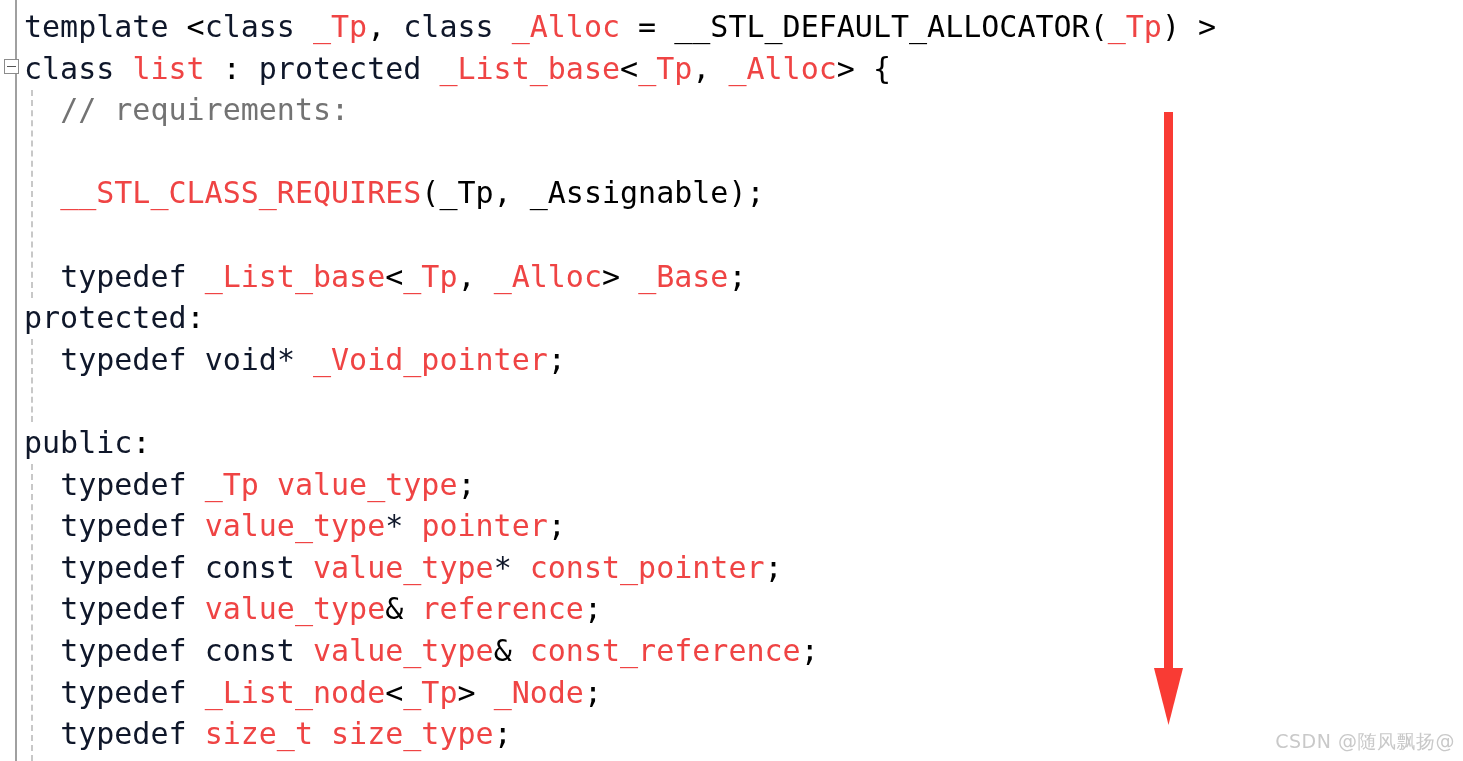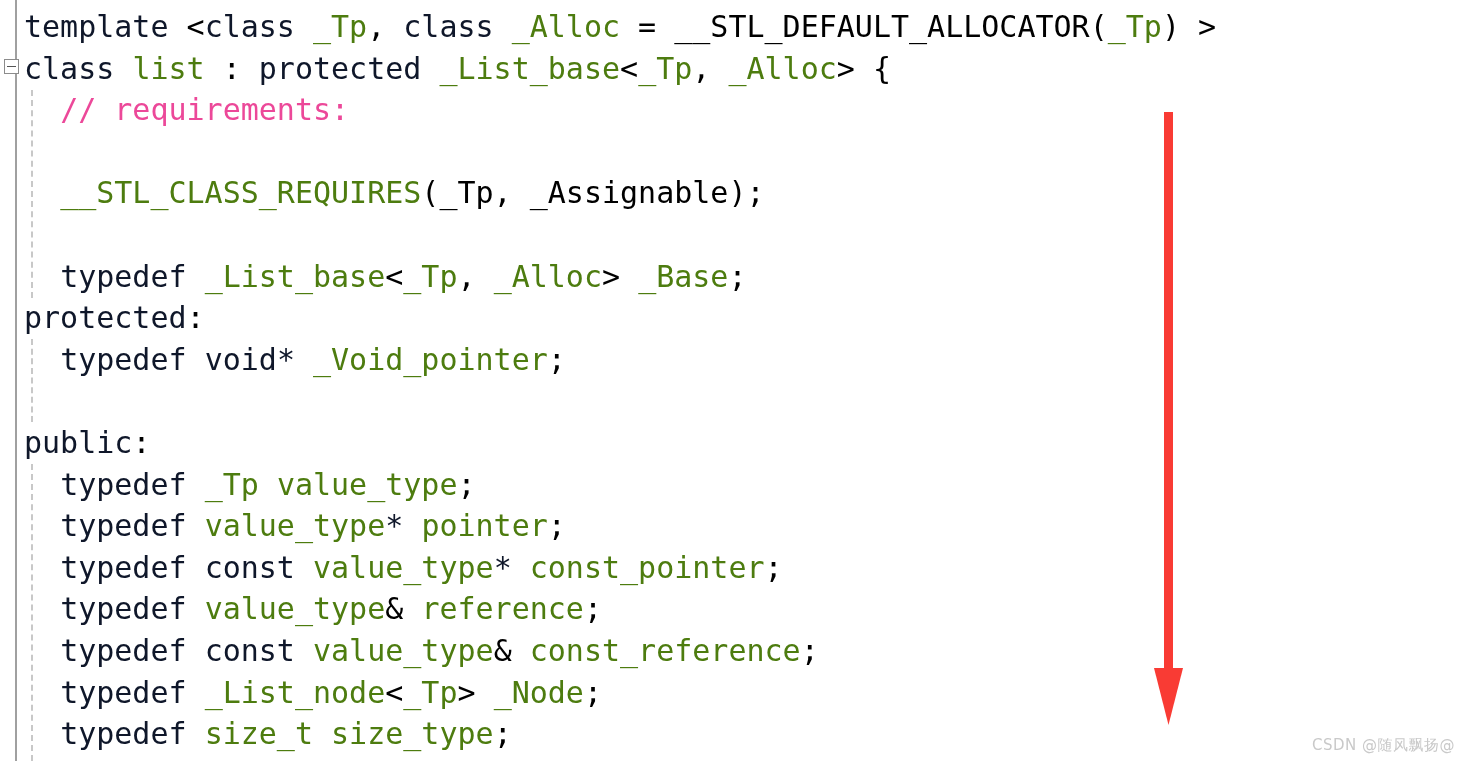--- a/index.html
+++ b/index.html
@@ -75,41 +75,41 @@
     white-space: pre;
     color: #000000;
   }
   .line {
     height: 41.6px;
     white-space: pre;
   }
 
   
   .kw    { color: #0f172a; }  
-  .type  { color: #4d7c0f; }  
-  .cmt   { color: #ec4899; }  
+  .type  { color: #ef4444; }  
+  .cmt   { color: #737373; }  
   .punc  { color: #000000; }  
 
   
   #arrow-annotation {
     position: absolute;
     left: 1140px;
     top: 112px;
     width: 60px;
     height: 620px;
     pointer-events: none;
   }
 
   
   #watermark {
     position: absolute;
     right: 8px;
     bottom: 6px;
     font-family: "DejaVu Sans", "Liberation Sans", sans-serif;
-    font-size: 15px;
+    font-size: 19px;
     color: #c9c9c9;
     letter-spacing: 0.5px;
     user-select: none;
   }
 </style>
 </head>
 <body>
 
 <div id="editor">
 

